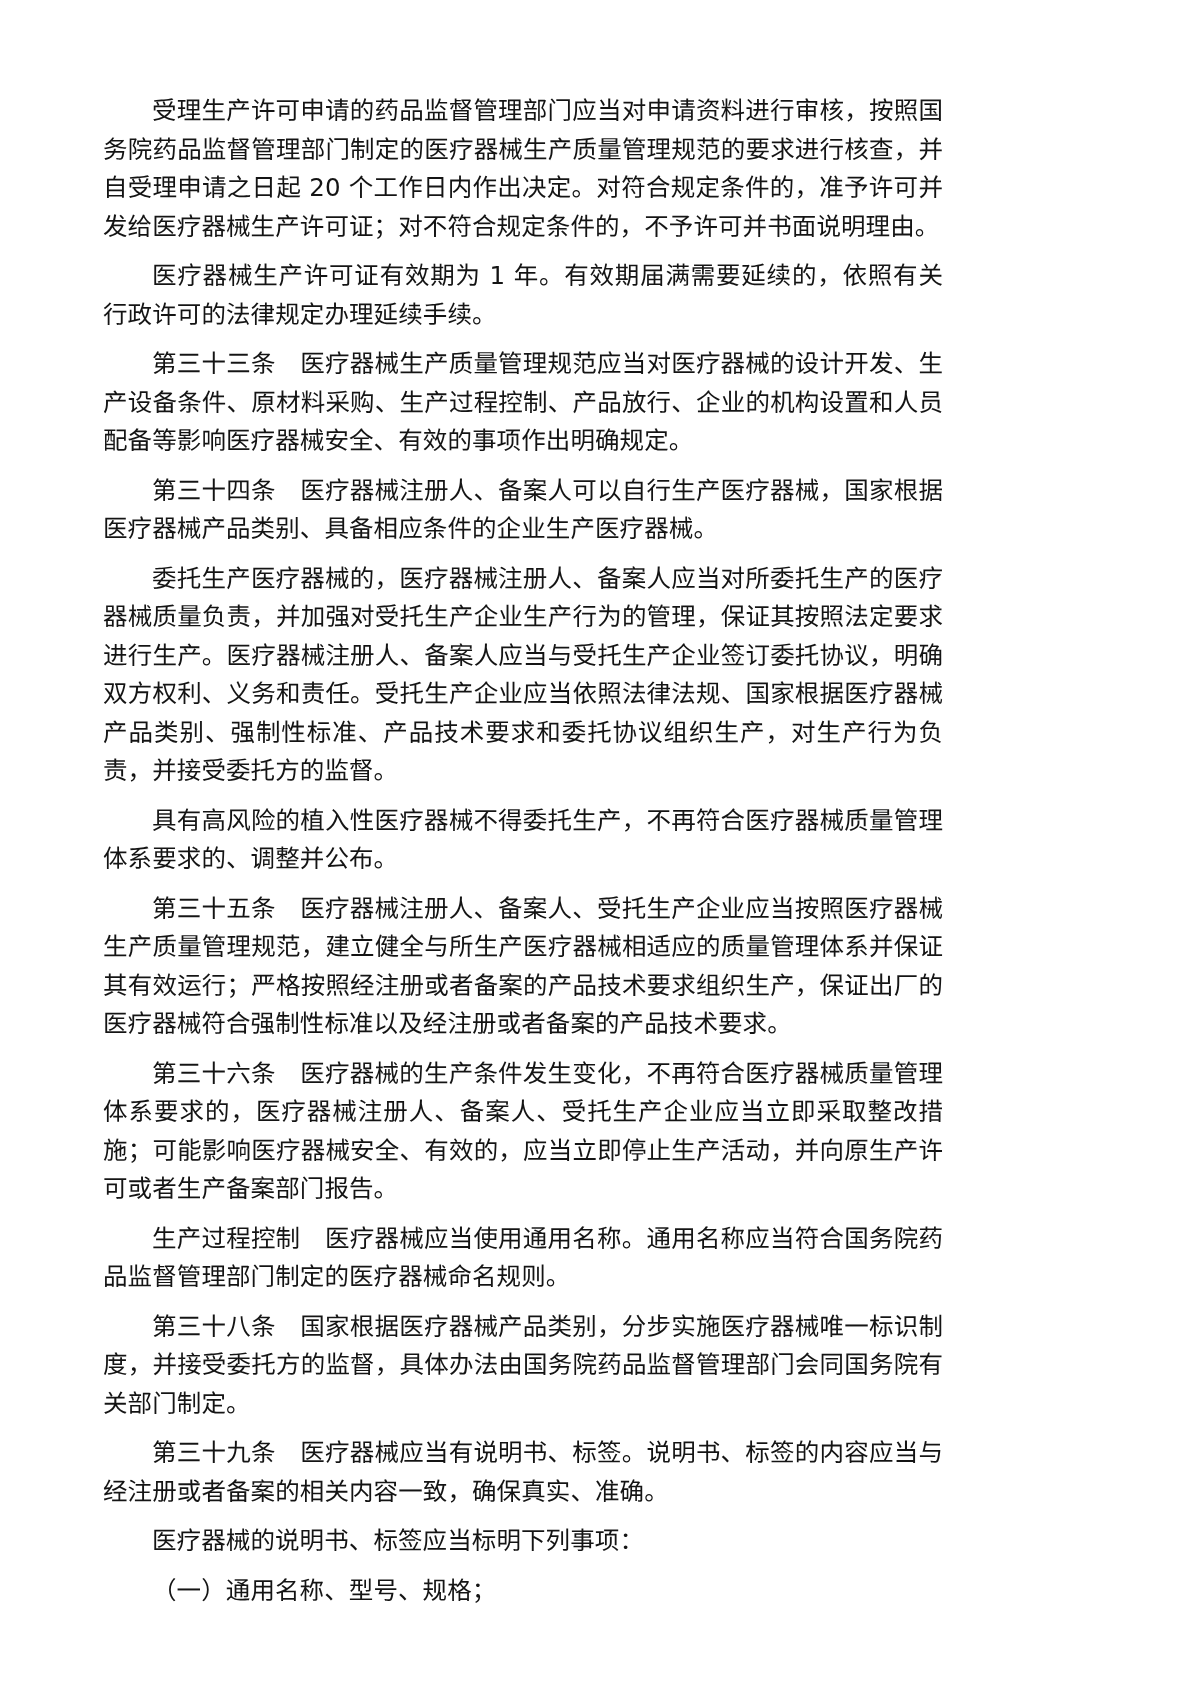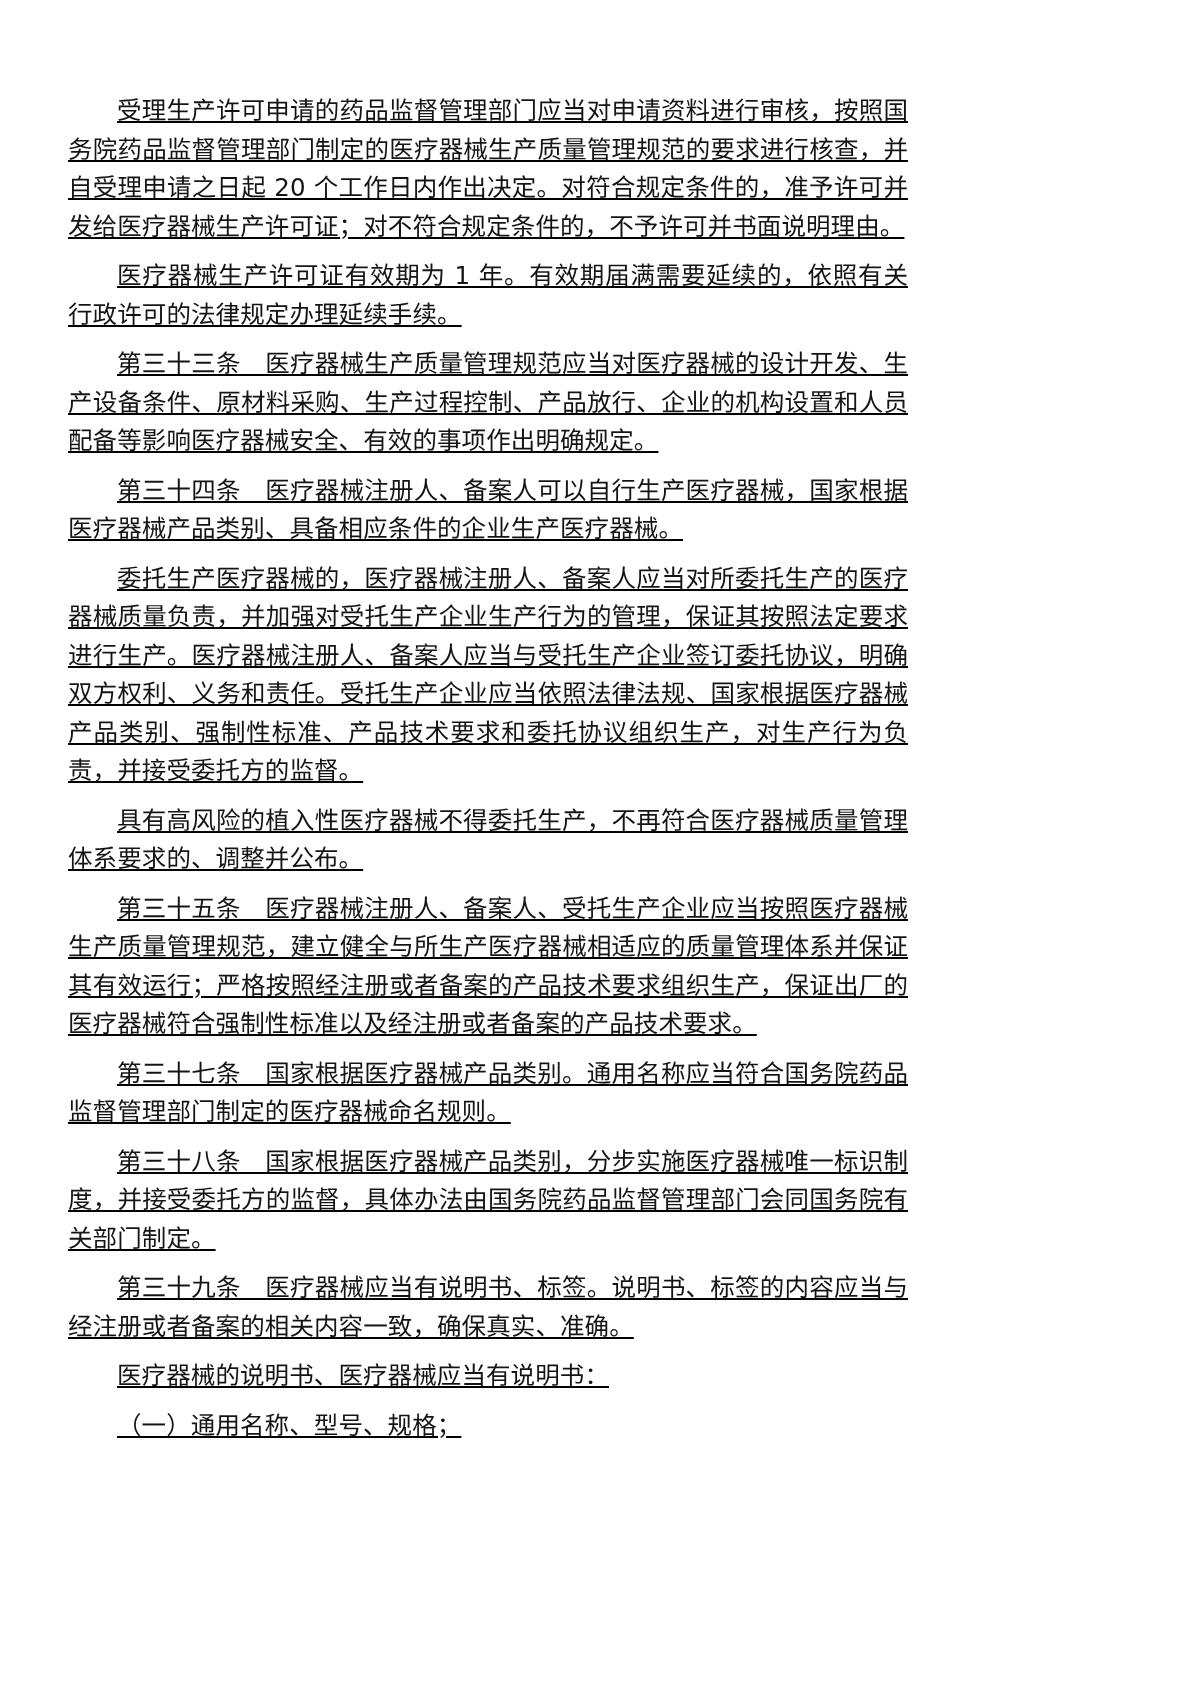--- a/index.html
+++ b/index.html
@@ -14,22 +14,21 @@
     font-family: "DejaVu Sans", "Liberation Sans", sans-serif;
     color: #000000;
     -webkit-font-smoothing: antialiased;
   }
   .page {
     position: relative;
     box-sizing: border-box;
     width: 1190px;
     height: 1684px;
     background: #ffffff;
-    padding: 92px 205px 0 68px;
-    text-decoration: underline;
+    padding: 92px 205px 0 103px;
   }
   .doc-body {
     width: 840px;
   }
   p.para {
     margin: 0 0 11px 0;
     font-size: 24.5px;
     line-height: 38.5px;
     text-align: justify;
     text-justify: inter-ideograph;
@@ -60,25 +59,26 @@
 
     <p class="para">第三十四条　医疗器械注册人、备案人可以自行生产医疗器械，国家根据医疗器械产品类别、具备相应条件的企业生产医疗器械。</p>
 
     <p class="para">委托生产医疗器械的，医疗器械注册人、备案人应当对所委托生产的医疗器械质量负责，并加强对受托生产企业生产行为的管理，保证其按照法定要求进行生产。医疗器械注册人、备案人应当与受托生产企业签订委托协议，明确双方权利、义务和责任。受托生产企业应当依照法律法规、国家根据医疗器械产品类别、强制性标准、产品技术要求和委托协议组织生产，对生产行为负责，并接受委托方的监督。</p>
 
     <p class="para">具有高风险的植入性医疗器械不得委托生产，不再符合医疗器械质量管理体系要求的、调整并公布。</p>
 
     <p class="para">第三十五条　医疗器械注册人、备案人、受托生产企业应当按照医疗器械生产质量管理规范，建立健全与所生产医疗器械相适应的质量管理体系并保证其有效运行；严格按照经注册或者备案的产品技术要求组织生产，保证出厂的医疗器械符合强制性标准以及经注册或者备案的产品技术要求。</p>
 
 
+    <p class="para">第三十六条　医疗器械的生产条件发生变化，不再符合医疗器械质量管理体系要求的，医疗器械注册人、备案人、受托生产企业应当立即采取整改措施；可能影响医疗器械安全、有效的，应当立即停止生产活动，并向原生产许可或者生产备案部门报告。</p>
 
-    <p class="para">第三十七条　国家根据医疗器械产品类别。通用名称应当符合国务院药品监督管理部门制定的医疗器械命名规则。</p>
+    <p class="para">生产过程控制　医疗器械应当使用通用名称。通用名称应当符合国务院药品监督管理部门制定的医疗器械命名规则。</p>
 
     <p class="para">第三十八条　国家根据医疗器械产品类别，分步实施医疗器械唯一标识制度，并接受委托方的监督，具体办法由国务院药品监督管理部门会同国务院有关部门制定。</p>
 
     <p class="para">第三十九条　医疗器械应当有说明书、标签。说明书、标签的内容应当与经注册或者备案的相关内容一致，确保真实、准确。</p>
 
-    <p class="para">医疗器械的说明书、医疗器械应当有说明书：</p>
+    <p class="para">医疗器械的说明书、标签应当标明下列事项：</p>
 
     <p class="para list-item">（一）通用名称、型号、规格；</p>
 
   </div>
 </div>
 
 </body></html>

